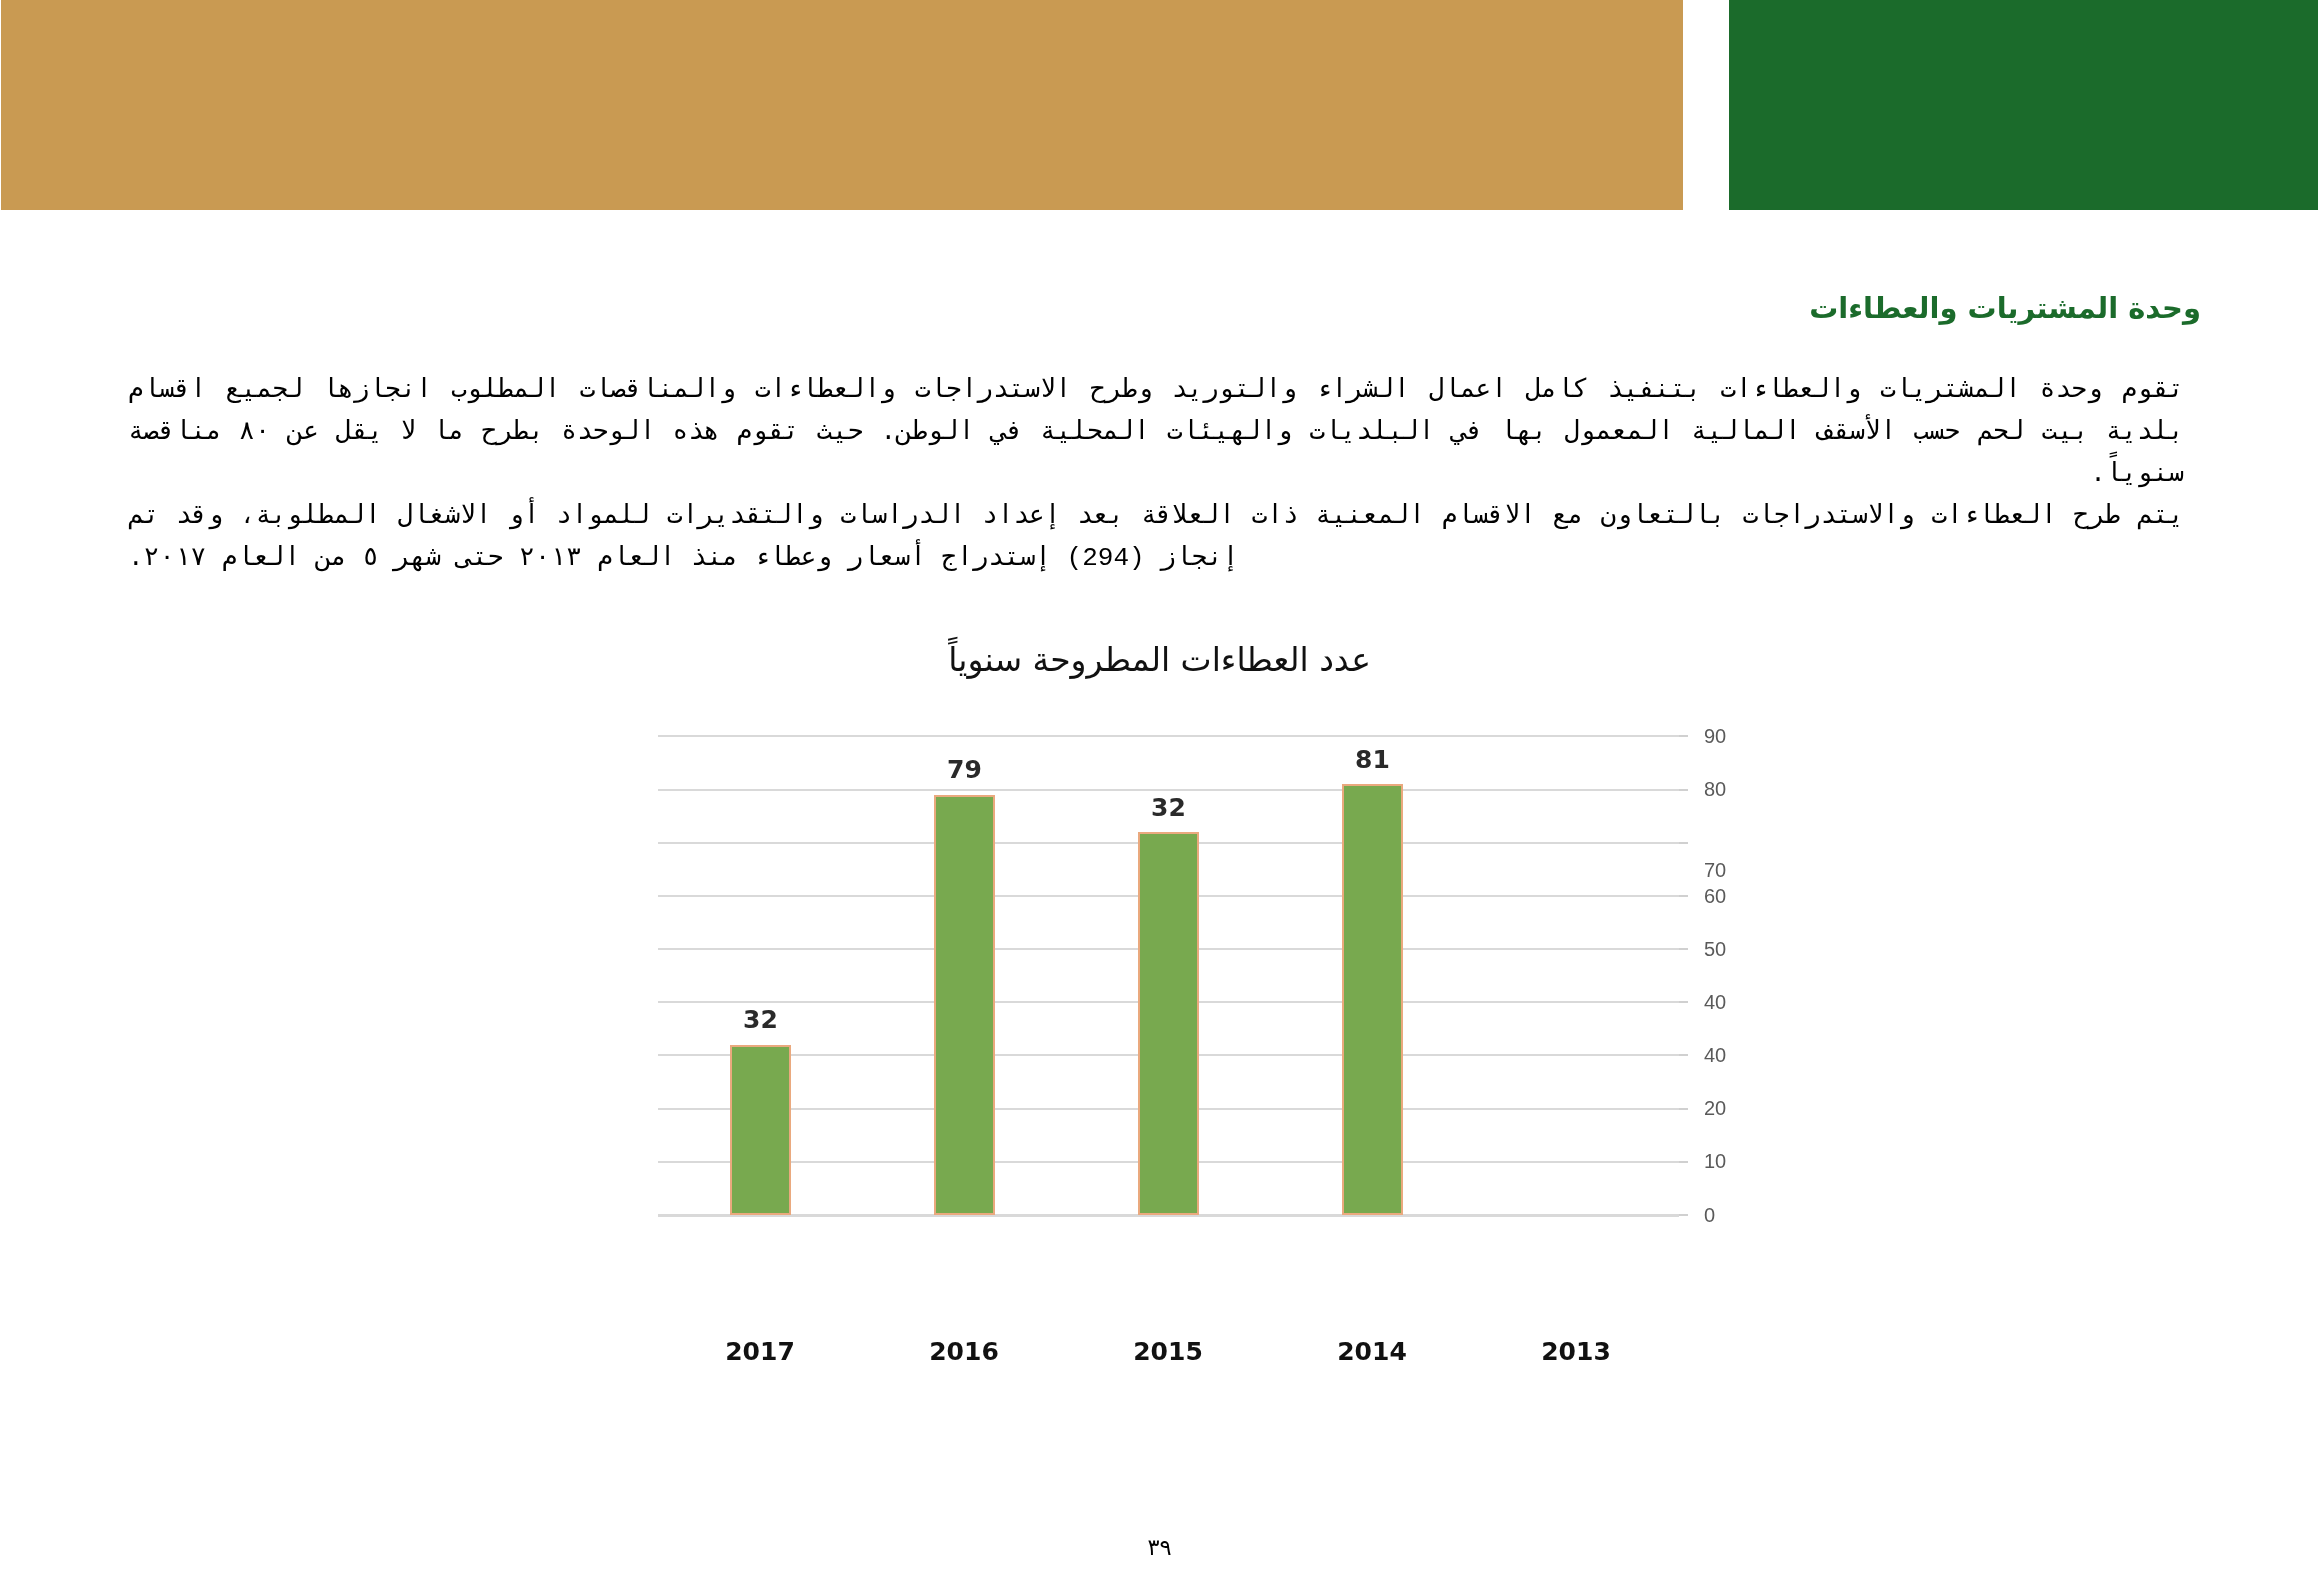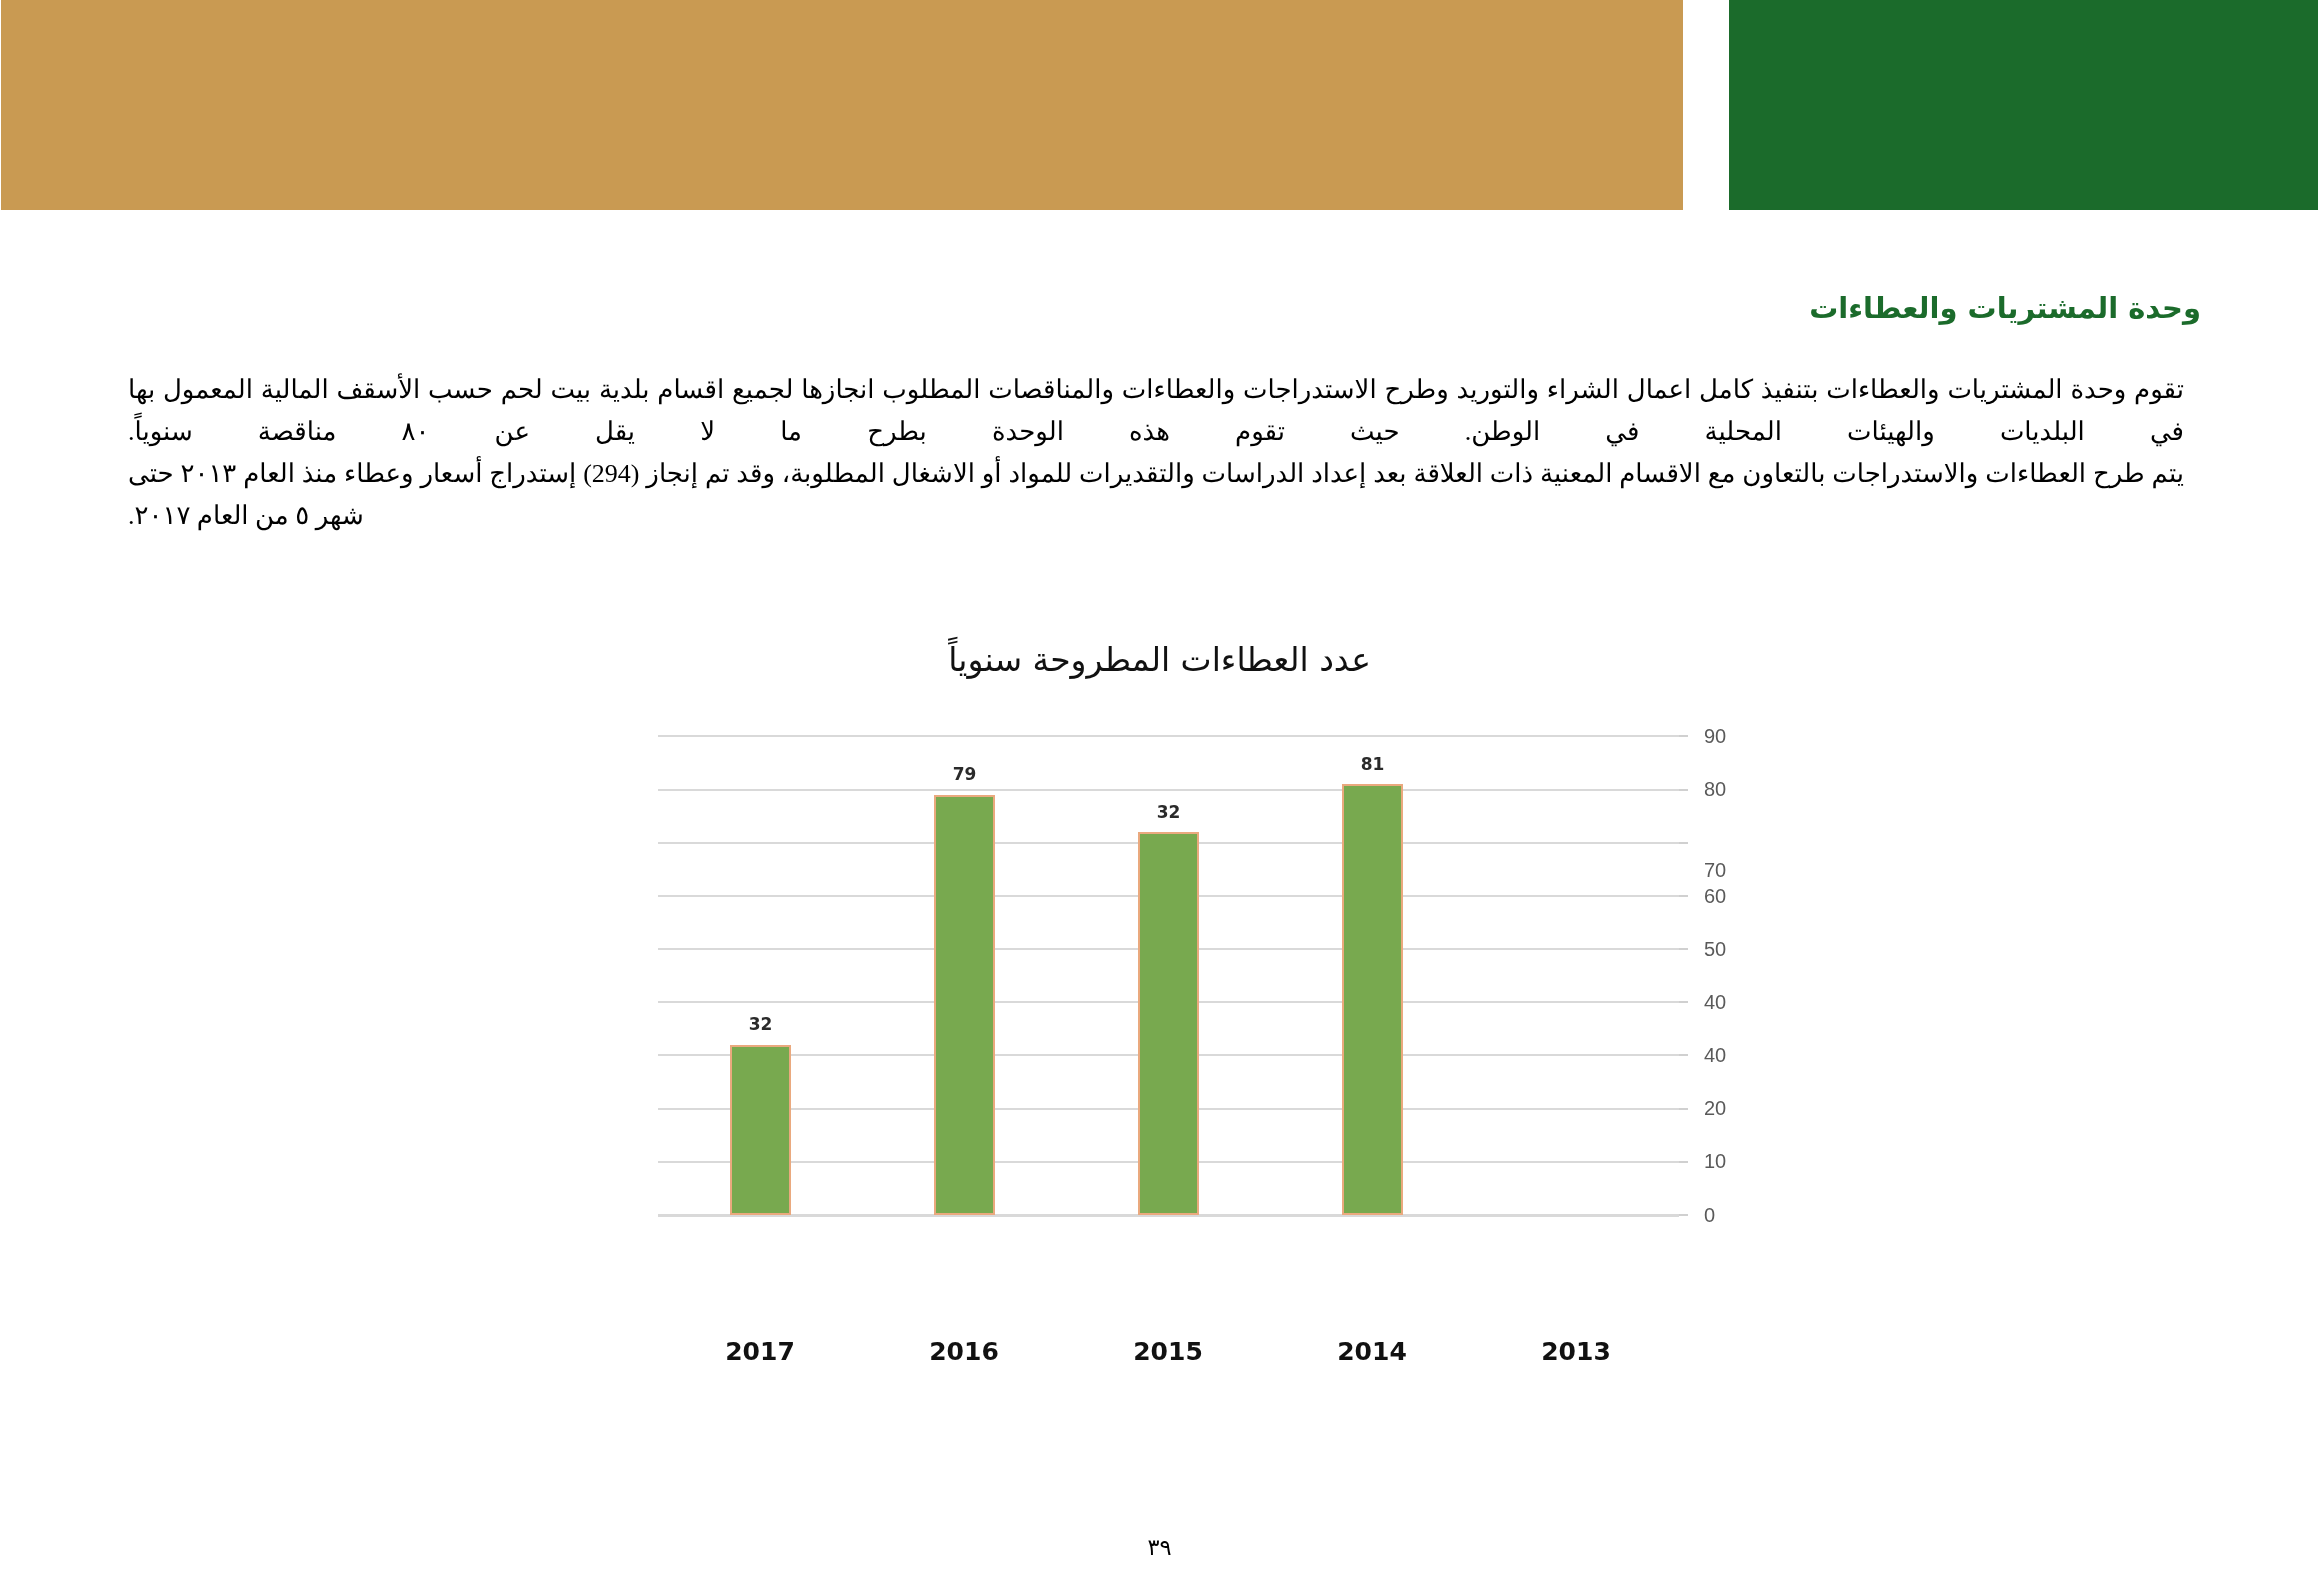--- a/index.html
+++ b/index.html
@@ -65,21 +65,21 @@
   }
 
   .body-text {
     position: absolute;
     top: 159px;
     right: 135px;
     width: 2056px;
     direction: rtl;
     text-align: justify;
     color: #000000;
-    font-family: Liberation Serif, serif;
+    font-family: Liberation Mono, monospace;
     font-size: 26px;
     line-height: 42px;
   }
   .body-text p {
     margin: 0;
     text-align: justify;
     text-align-last: justify;
   }
   .body-text p.last-free {
     text-align: justify;
@@ -164,21 +164,21 @@
     background: #78a94f;
     border: 2px solid #eaa97e;
     box-sizing: border-box;
   }
   .bar-value {
     position: absolute;
     left: 50%;
     transform: translateX(-50%);
     font-family: "DejaVu Sans", "Liberation Sans", sans-serif;
     font-weight: bold;
-    font-size: 17px;
+    font-size: 25px;
     color: #2a2a2a;
     direction: ltr;
     white-space: nowrap;
   }
   .x-label {
     position: absolute;
     top: 601px;
     left: 50%;
     transform: translateX(-50%);
     font-family: "DejaVu Sans", "Liberation Sans", sans-serif;

